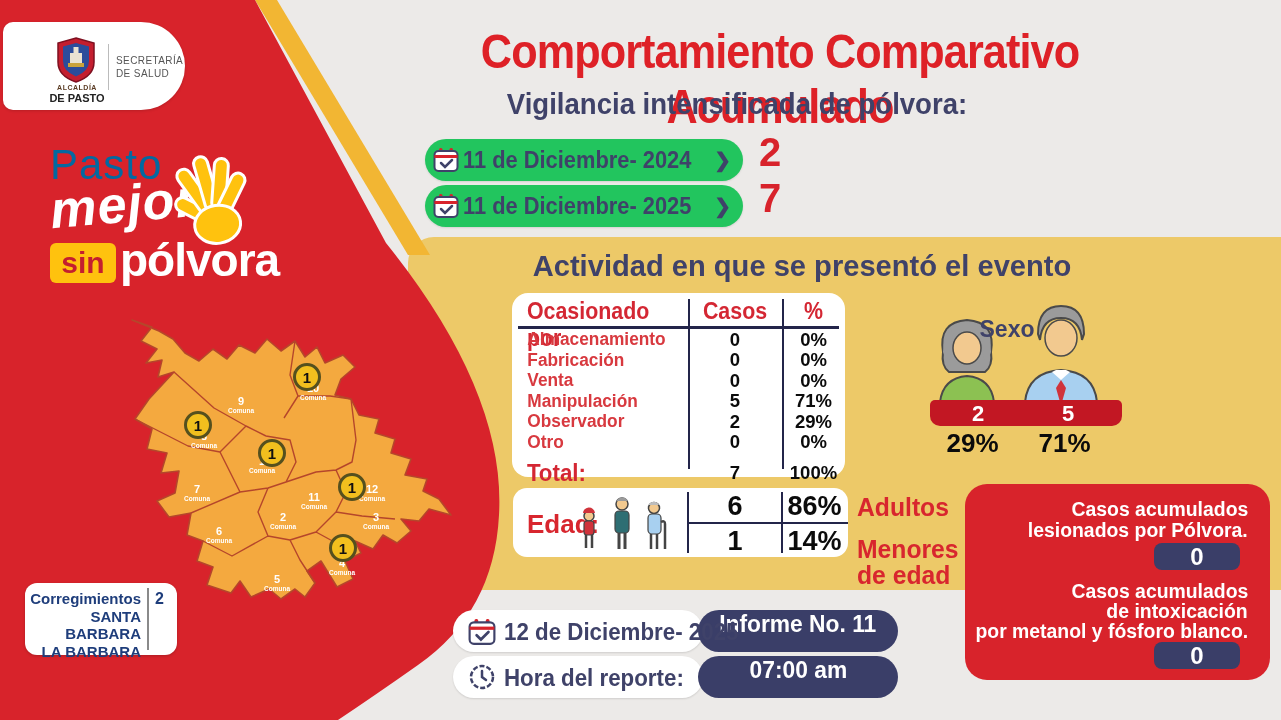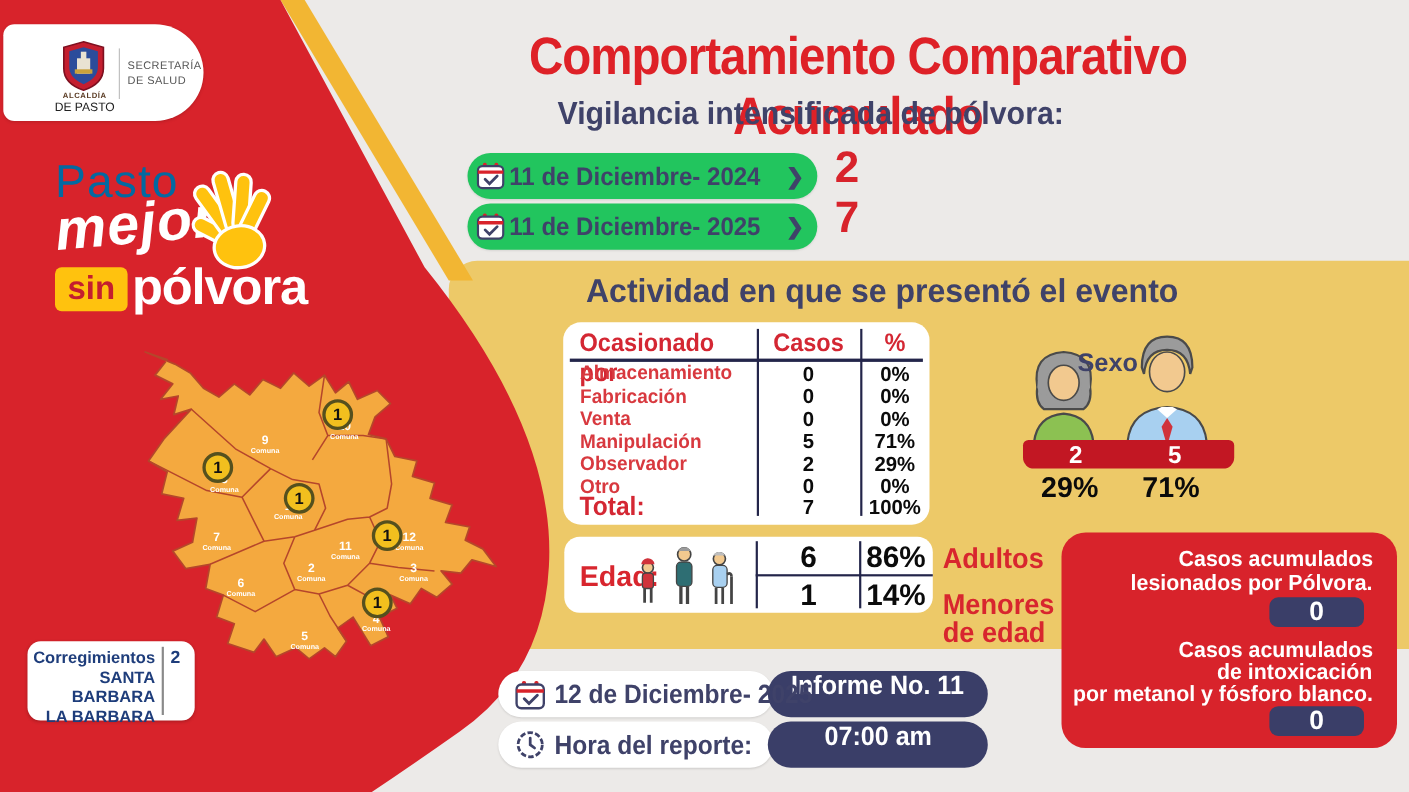--- a/index.html
+++ b/index.html
@@ -8,21 +8,21 @@
   .abs{position:absolute;}
   
   .gold-panel{left:408px;top:237px;right:0;height:353px;background:#EDC968;border-radius:26px 0 0 26px;}
   
   .bg-svg{left:0;top:0;}
   
   .logo-pill{left:3px;top:22px;width:182px;height:88px;background:#fff;border-radius:10px 44px 44px 10px;
              box-shadow:0 1px 3px rgba(0,0,0,.15);z-index:5;}
   .logo-crest{left:50px;top:14px;}
   .logo-alcaldia1{left:28px;top:62px;width:92px;text-align:center;font-size:7px;font-weight:700;color:#5a3b23;letter-spacing:.5px;}
-  .logo-alcaldia2{left:28px;top:70px;width:92px;text-align:center;font-size:11px;font-weight:400;color:#222;}
+  .logo-alcaldia2{left:28px;top:70px;width:92px;text-align:center;font-size:11px;font-weight:700;color:#222;}
   .logo-div{left:105px;top:22px;width:1px;height:46px;background:#bbb;}
   .logo-sec{left:113px;top:32px;font-size:10px;font-weight:400;color:#555;letter-spacing:.4px;line-height:13px;}
   
   .cp-pasto{left:50px;top:141px;font-size:42px;font-weight:400;color:#0369a1;z-index:5;letter-spacing:1px;text-align:center;}
   .cp-mejor{left:50px;top:174px;font-size:52px;font-weight:800;font-style:italic;color:#fff;z-index:5;
             transform:rotate(-5deg);letter-spacing:1px;}
   .cp-hand{left:166px;top:150px;z-index:5;transform:rotate(-8deg);}
   .cp-sinbox{left:50px;top:243px;width:66px;height:40px;background:#FFC20E;border-radius:6px;z-index:5;
              display:flex;align-items:center;justify-content:center;font-size:30px;font-weight:800;color:#C41E2F;}
   .cp-polvora{left:120px;top:233px;font-size:46px;font-weight:800;color:#fff;z-index:5;letter-spacing:-1px;}
@@ -293,21 +293,21 @@
     <div class="trow" style="top:118px">
         <div class="c1 tlabel">Observador</div>
         <div class="c2 tnum">2</div>
         <div class="c3 tnum">29%</div>
       </div>
     <div class="trow" style="top:138.5px">
         <div class="c1 tlabel">Otro</div>
         <div class="c2 tnum">0</div>
         <div class="c3 tnum">0%</div>
       </div>
-    <div class="trow" style="top:155px;height:26px">
+    <div class="trow" style="top:167px;height:26px">
       <div class="c1 total-label">Total:</div>
       <div class="c2 tnum">7</div>
       <div class="c3 tnum">100%</div>
     </div>
   </div>
 
   <svg class="abs" style="left:930px;top:312px;z-index:3" width="74" height="92" viewBox="0 0 74 92">
     <path d="M13,40 Q8,10 37,8 Q66,10 61,40 Q63,54 55,60 L19,60 Q11,54 13,40 Z" fill="#9b9b9b" stroke="#4a4a4a" stroke-width="2"></path>
     <ellipse cx="37" cy="36" rx="14" ry="16" fill="#F2C98F" stroke="#4a4a4a" stroke-width="1.5"></ellipse>
     <path d="M13,40 Q14,20 24,18 Q20,34 21,48 Q15,48 13,40 Z M61,40 Q60,20 50,18 Q54,34 53,48 Q59,48 61,40 Z" fill="#9b9b9b"></path>

